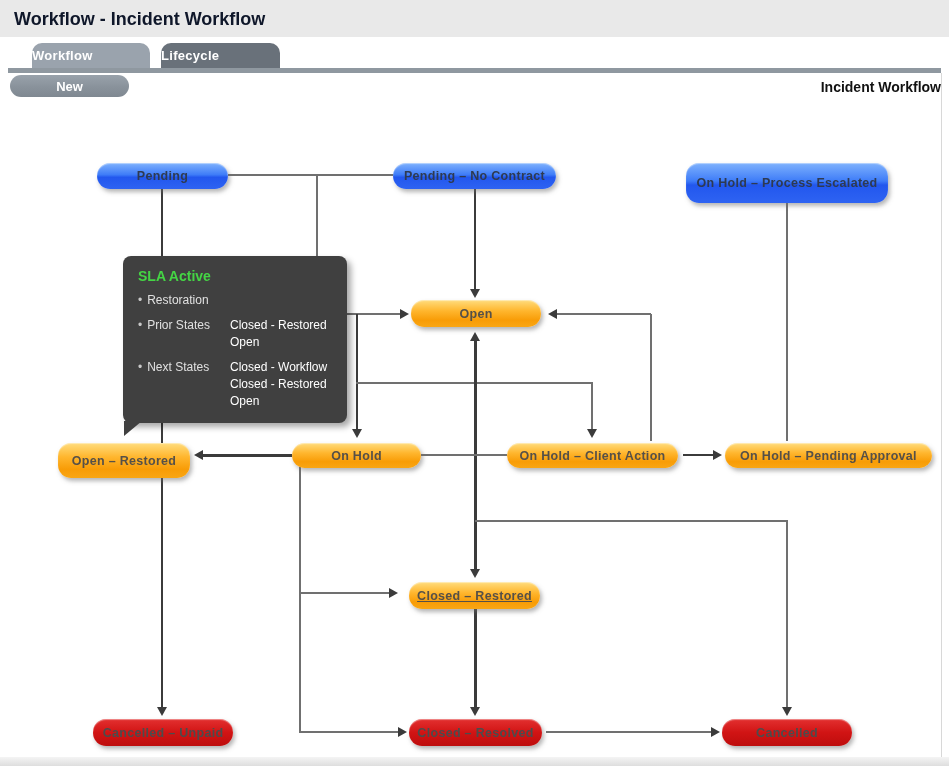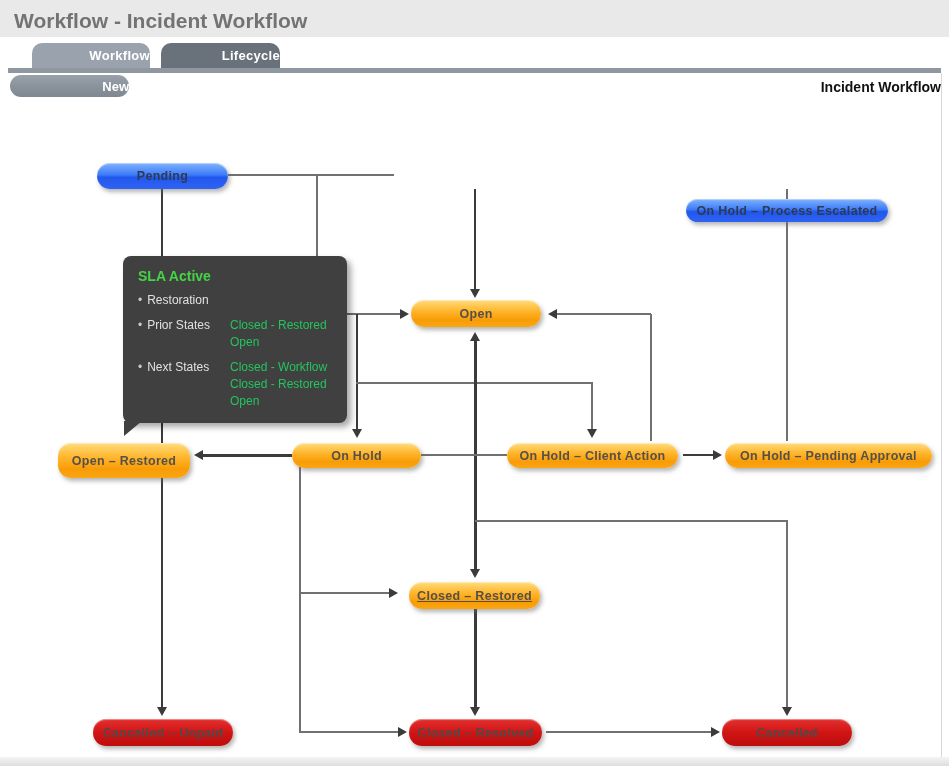--- a/index.html
+++ b/index.html
@@ -1,30 +1,30 @@
 <!DOCTYPE html>
 <html><head>
 <meta charset="utf-8">
 <style>
   html,body{margin:0;padding:0;background:#fff;}
   #app{position:relative;width:949px;height:766px;background:#ffffff;
        font-family:"Liberation Sans",sans-serif;overflow:hidden;}
 
   
   .titlebar{position:absolute;left:0;top:0;width:949px;height:37px;background:#e9e9e9;}
-  .titlebar .title{position:absolute;left:14px;top:9px;font-size:21px;font-weight:bold;color:#737373;}
+  .titlebar .title{position:absolute;left:14px;top:9px;font-size:18px;font-weight:bold;color:#0f172a;}
   .tab{position:absolute;top:43px;height:25px;border-radius:10px 10px 0 0;
-       display:flex;align-items:center;justify-content:flex-end;
+       display:flex;align-items:center;justify-content:flex-start;
        color:#fff;font-size:13px;font-weight:bold;letter-spacing:.3px;cursor:pointer;}
   .tab.active{left:32px;width:118px;background:#9aa3ad;}
   .tab.inactive{left:161px;width:119px;background:#69717a;}
   .tabbar-rule{position:absolute;left:8px;top:68px;width:933px;height:5px;background:#8f98a0;}
   .btn-new{position:absolute;left:10px;top:75px;width:119px;height:22px;border-radius:11px;
        background:linear-gradient(180deg,#99a2ab 0%,#89929b 55%,#7f8891 100%);
-       display:flex;align-items:center;justify-content:flex-end;
+       display:flex;align-items:center;justify-content:center;
        color:#fff;font-size:13px;font-weight:bold;cursor:pointer;}
   .context-label{position:absolute;right:8px;top:79px;font-size:14px;font-weight:bold;color:#111;}
   .panel-right-border{position:absolute;left:941px;top:73px;width:1px;height:684px;background:#d8d8d8;}
   .bottom-strip{position:absolute;left:0;top:757px;width:949px;height:9px;
        background:linear-gradient(180deg,#f4f4f4,#dedede);}
 
   
   .node{position:absolute;z-index:20;border-radius:13px;display:flex;align-items:center;justify-content:center;
         font-size:12.5px;font-weight:bold;letter-spacing:.3px;cursor:pointer;
         box-shadow:2px 3px 4px rgba(110,110,110,.5), inset 0 1px 1px rgba(255,255,255,.45);}
@@ -42,21 +42,21 @@
   .au{border-left:5px solid transparent;border-right:5px solid transparent;border-bottom:9px solid #3b3b3b;}
 
   
   .tooltip{position:absolute;left:123px;top:256px;width:224px;height:167px;z-index:30;
         background:#404040;border-radius:8px;box-shadow:4px 4px 6px rgba(0,0,0,.35);
         color:#e8e8e8;font-size:12px;}
   .tooltip .tt-title{margin:12px 0 8px 15px;font-size:14px;font-weight:bold;color:#44d444;}
   .tt-row{display:flex;margin:0 8px 8px 15px;line-height:17px;}
   .tt-label{width:92px;flex:none;color:#e0e0e0;}
   .tt-label .bullet{color:#c8c8c8;margin-right:5px;}
-  .tt-values{color:#22c55e;}
+  .tt-values{color:#ffffff;}
   .tt-tail{position:absolute;left:1px;bottom:-13px;width:18px;height:15px;background:#404040;
         clip-path:polygon(0 100%,0 0,100% 0);}
 </style>
 </head>
 <body>
 
 <div id="app">
 
   <div class="titlebar">
     <div class="title">Workflow - Incident Workflow</div>
@@ -121,21 +121,22 @@
   <div class="ln" style="left:786px;top:520px;width:2px;height:187px;"></div>
   <div class="ah ad" style="left:782px;top:707px;"></div>
 
   <div class="ln d" style="left:474px;top:609px;width:3px;height:98px;"></div>
   <div class="ah ad" style="left:470px;top:707px;"></div>
 
   <div class="ln" style="left:546px;top:731px;width:165px;height:2px;"></div>
   <div class="ah ar" style="left:711px;top:727px;"></div>
 
   <div class="node blue" style="left:97px;top:163px;width:131px;height:26px;">Pending</div>
-  <div class="node blue" style="left:686px;top:163px;width:202px;height:23px;margin-top:36px;">On Hold – Process Escalated</div>
+  <div class="node blue" style="left:393px;top:163px;width:163px;height:26px;">Pending – No Contract</div>
+  <div class="node blue" style="left:686px;top:163px;width:202px;height:40px;">On Hold – Process Escalated</div>
   <div class="node orange" style="left:411px;top:300px;width:130px;height:27px;">Open</div>
   <div class="node orange" style="left:58px;top:443px;width:132px;height:35px;">Open – Restored</div>
   <div class="node orange" style="left:292px;top:443px;width:129px;height:25px;">On Hold</div>
   <div class="node orange" style="left:507px;top:443px;width:171px;height:25px;">On Hold – Client Action</div>
   <div class="node orange" style="left:725px;top:443px;width:207px;height:25px;">On Hold – Pending Approval</div>
   <div class="node orange" style="left:409px;top:582px;width:131px;height:27px;text-decoration:underline;">Closed – Restored</div>
   <div class="node red" style="left:409px;top:719px;width:133px;height:27px;">Closed – Resolved</div>
   <div class="node red" style="left:93px;top:719px;width:140px;height:27px;">Cancelled – Unpaid</div>
   <div class="node red" style="left:722px;top:719px;width:130px;height:27px;">Cancelled</div>
 

